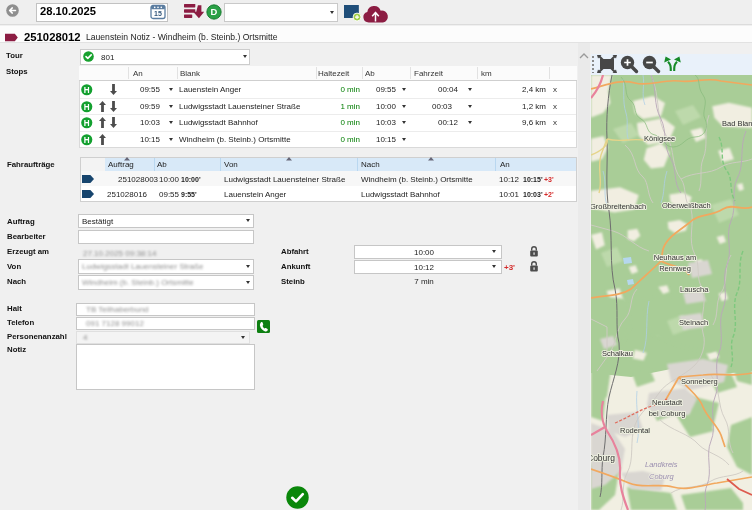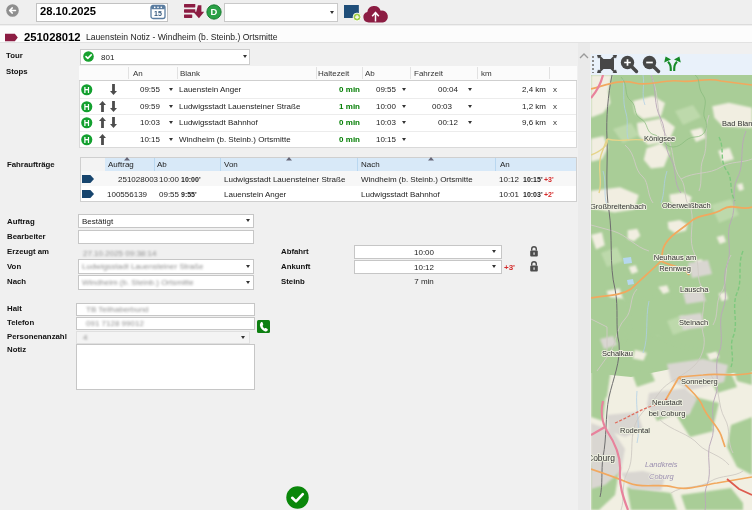--- a/index.html
+++ b/index.html
@@ -4,21 +4,21 @@
 <style>
   * { box-sizing: border-box; margin:0; padding:0; }
   html,body { width:752px; height:510px; overflow:hidden; }
   body { font-family:"Liberation Sans",sans-serif; background:#f0f0f0; position:relative; font-size:8px; color:#1a1a1a; }
   .abs { position:absolute; }
   .lbl { position:absolute; font-weight:bold; font-size:7.8px; color:#111; line-height:9px; white-space:nowrap; }
   .box { position:absolute; background:#fff; border:1px solid #c6c6c6; }
   .arr { position:absolute; width:0; height:0; border-left:2.8px solid transparent; border-right:2.8px solid transparent; border-top:3.6px solid #333; }
   .cell { position:absolute; font-size:8px; line-height:9px; white-space:nowrap; color:#222; }
   .hdrtxt { position:absolute; font-size:8px; line-height:9px; color:#333; white-space:nowrap; }
-  .grn { color:#007d00; font-weight:bold; }
+  .grn { color:#007d00; font-weight:normal; }
   .blur { filter:blur(1.2px); color:#909090; }
 </style>
 </head>
 <body>
 
 <div class="abs" style="left:0;top:0;width:752px;height:25px;background:#efefef;border-bottom:1px solid #dcdcdc;"></div>
 
 <svg class="abs" style="left:6px;top:4px" width="13" height="13" viewBox="0 0 13 13">
   <circle cx="6.5" cy="6.5" r="6.3" fill="#8f8f8f"></circle>
   <path d="M9.5 6.5 H4 M6.3 3.9 L3.6 6.5 L6.3 9.1" stroke="#fff" stroke-width="1.5" fill="none" stroke-linecap="round" stroke-linejoin="round"></path>
@@ -217,21 +217,21 @@
     <div class="cell" style="left:181px;top:175px;font-weight:bold;font-size:7px">10:00'</div>
     <div class="cell" style="left:224px;top:174.5px">Ludwigsstadt Lauensteiner Straße</div>
     <div class="cell" style="left:361px;top:174.5px">Windheim (b. Steinb.) Ortsmitte</div>
     <div class="cell" style="left:499px;top:174.5px">10:12</div>
     <div class="cell" style="left:523px;top:175px;font-weight:bold;font-size:7px">10:15'</div>
     <div class="cell" style="left:544px;top:175px;font-weight:bold;font-size:7px;color:#d42a2a">+3'</div>
     <div class="abs" style="left:81px;top:186px;width:495px;height:15px;background:#ffffff"></div>
     <svg class="abs" style="left:82px;top:189.5px" width="12" height="8" viewBox="0 0 12 8">
       <path d="M0 0 h8.4 l3.6 4 l-3.6 4 h-8.4 z" fill="#17456e"></path>
     </svg>
-    <div class="cell" style="left:107px;top:189.5px">100556139</div>
+    <div class="cell" style="left:107px;top:189.5px">251028016</div>
     <div class="cell" style="left:159px;top:189.5px">09:55</div>
     <div class="cell" style="left:181px;top:190px;font-weight:bold;font-size:7px">9:55'</div>
     <div class="cell" style="left:224px;top:189.5px">Lauenstein Anger</div>
     <div class="cell" style="left:361px;top:189.5px">Ludwigsstadt Bahnhof</div>
     <div class="cell" style="left:499px;top:189.5px">10:01</div>
     <div class="cell" style="left:523px;top:190px;font-weight:bold;font-size:7px">10:03'</div>
     <div class="cell" style="left:544px;top:190px;font-weight:bold;font-size:7px;color:#d42a2a">+2'</div>
   </div>
 
 <div class="box" style="left:78px;top:214px;width:176px;height:14px;"></div>

